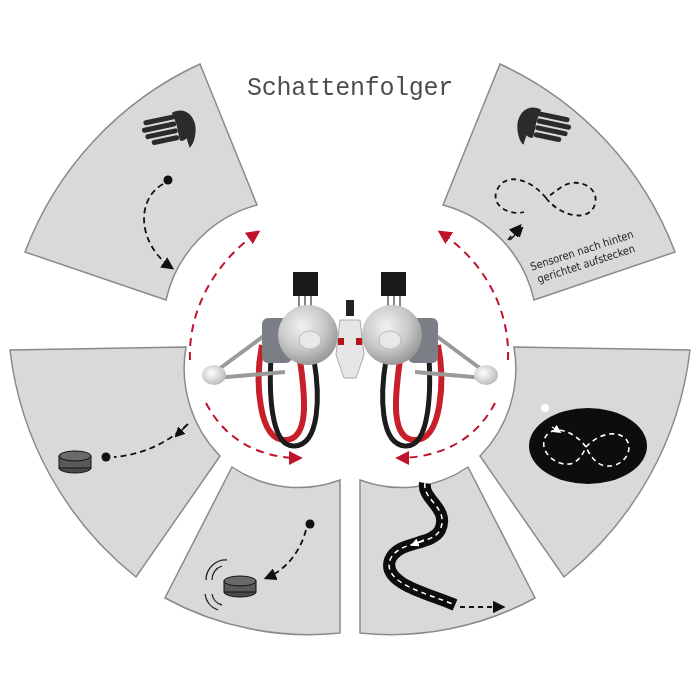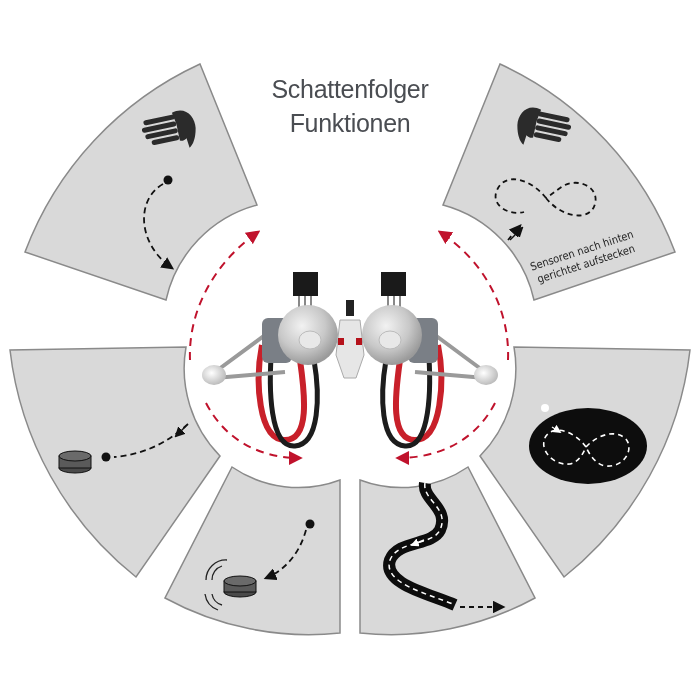--- a/index.html
+++ b/index.html
@@ -1,29 +1,28 @@
 <!DOCTYPE html>
 <html><head>
 <meta charset="utf-8">
 <style>
   html,body{margin:0;padding:0;background:#ffffff;}
   body{width:700px;height:700px;overflow:hidden;font-family:"DejaVu Sans",sans-serif;}
   .stage{position:relative;width:700px;height:700px;}
   svg{position:absolute;left:0;top:0;}
-  .title{position:absolute;left:200px;top:72px;width:300px;text-align:center;color:#4a4d52;font-family:Liberation Sans, sans-serif;font-size:25px;line-height:34px;letter-spacing:-0.3px;}
+  .title{position:absolute;left:200px;top:72px;width:300px;text-align:center;color:#4a4d52;font-family:Liberation Mono, monospace;font-size:25px;line-height:34px;letter-spacing:-0.3px;}
   .note{font-family:"DejaVu Sans Condensed","DejaVu Sans",sans-serif;font-size:11px;fill:#222;}
 </style>
 </head>
 <body>
 
 <div class="stage">
 
   <div class="title">
     <div>Schattenfolger</div>
-    <div>Funktionen</div>
   </div>
 
   <svg width="700" height="700" viewBox="0 0 700 700">
     <defs>
       <marker id="arrowBlack" viewBox="0 0 10 10" refX="8" refY="5" markerWidth="7" markerHeight="7" orient="auto-start-reverse">
         <path d="M0,0 L10,5 L0,10 z" fill="#111"></path>
       </marker>
       <marker id="arrowRed" viewBox="0 0 10 10" refX="8" refY="5" markerWidth="7" markerHeight="7" orient="auto-start-reverse">
         <path d="M0,0 L10,5 L0,10 z" fill="#c0122c"></path>
       </marker>

